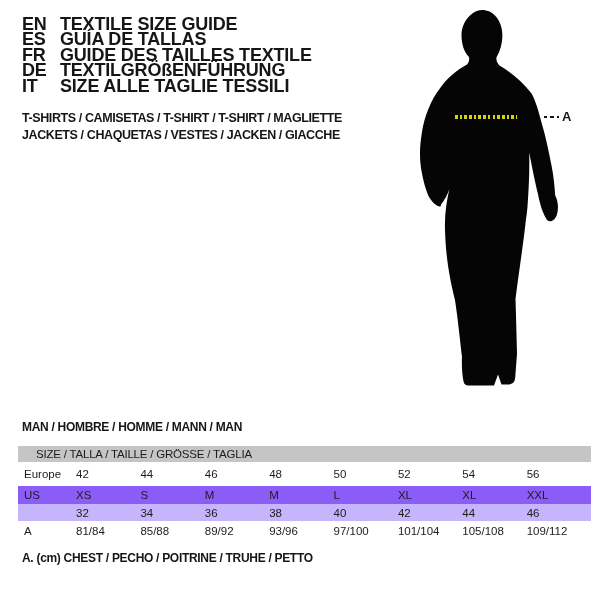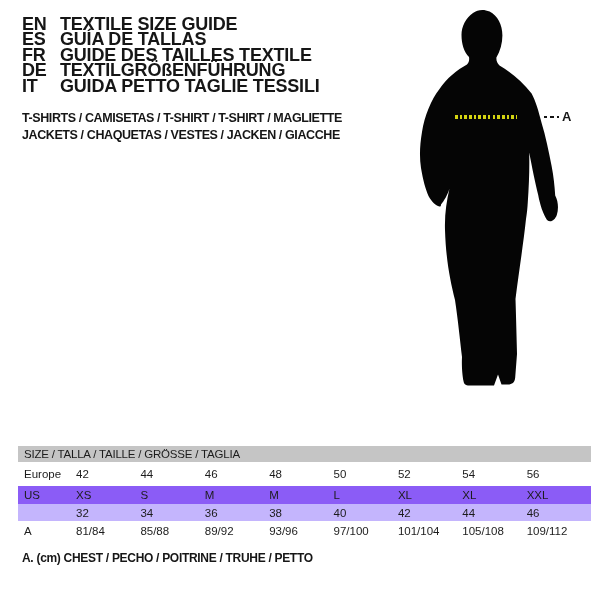--- a/index.html
+++ b/index.html
@@ -29,21 +29,21 @@
     position:absolute; left:134px; top:111px; width:15px; height:2px;
     background:repeating-linear-gradient(90deg,#141414 0 3.4px, transparent 3.4px 6.4px);
   }
   .measure-label { position:absolute; left:152px; top:104px; font-size:13px; font-weight:bold; }
 
   
   .section-title { position:absolute; left:22px; top:420px; font-size:12px; font-weight:bold; letter-spacing:-0.3px; }
 
   
   .size-table { position:absolute; left:18px; top:446px; width:573px; font-size:11.5px; color:#1c1c1c; }
-  .st-header { height:16px; background:#c5c5c5; display:flex; align-items:center; padding-left:6px; letter-spacing:-0.2px; }
+  .st-header { height:16px; background:#c5c5c5; display:flex; align-items:center; padding-left:18px; letter-spacing:-0.2px; }
   .st-row { display:grid; grid-template-columns:58px repeat(8,1fr); align-items:center; }
   .st-row .lbl { padding-left:6px; text-align:left; }
   .st-row .val { text-align:left; }
   .st-row.r1 { height:24px; }
   .st-row.r2 { height:18px; background:#ececec; }
   .st-row.r3 { height:17px; background:#ececec; }
   .st-row.r4 { height:19px; }
 
   
   .footnote { position:absolute; left:22px; top:551px; font-size:12px; font-weight:bold; letter-spacing:-0.3px; }
@@ -60,21 +60,21 @@
     <div class="lang-row">
       <span class="lang-code">ES</span><span>GUÍA DE TALLAS</span>
     </div>
     <div class="lang-row">
       <span class="lang-code">FR</span><span>GUIDE DES TAILLES TEXTILE</span>
     </div>
     <div class="lang-row">
       <span class="lang-code">DE</span><span>TEXTILGRÖßENFÜHRUNG</span>
     </div>
     <div class="lang-row">
-      <span class="lang-code">IT</span><span>GUIDA PETTO TAGLIE TESSILI</span>
+      <span class="lang-code">IT</span><span>SIZE ALLE TAGLIE TESSILI</span>
     </div>
   </div>
 
   <div class="categories">
     <div class="cat-line">T-SHIRTS / CAMISETAS / T-SHIRT / T-SHIRT / MAGLIETTE</div>
     <div class="cat-line">JACKETS / CHAQUETAS / VESTES / JACKEN / GIACCHE</div>
   </div>
 
   <div class="figure-wrap">
     <svg width="160" height="390" viewBox="0 0 160 390">
@@ -117,20 +117,21 @@
         C 90.2 46 92.4 38 92.4 30.5
         C 92.4 19.5 87.6 10.5 79.6 6.5
         C 73.6 3.8 67.6 4.6 63 8
         Z"></path>
     </svg>
     <div class="chest-dots" style="--dot: #d4d411;"></div>
     <div class="measure-dash"></div>
     <div class="measure-label">A</div>
   </div>
 
+  <div class="section-title">MAN / HOMBRE / HOMME / MANN / MAN</div>
 
   <div class="size-table">
     <div class="st-header" style="background: rgb(197, 197, 197);">SIZE / TALLA / TAILLE / GRÖSSE / TAGLIA</div>
 
     <div class="st-row r1">
       <span class="lbl">Europe</span>
       <span class="val">42</span>
       <span class="val">44</span>
       <span class="val">46</span>
       <span class="val">48</span>

